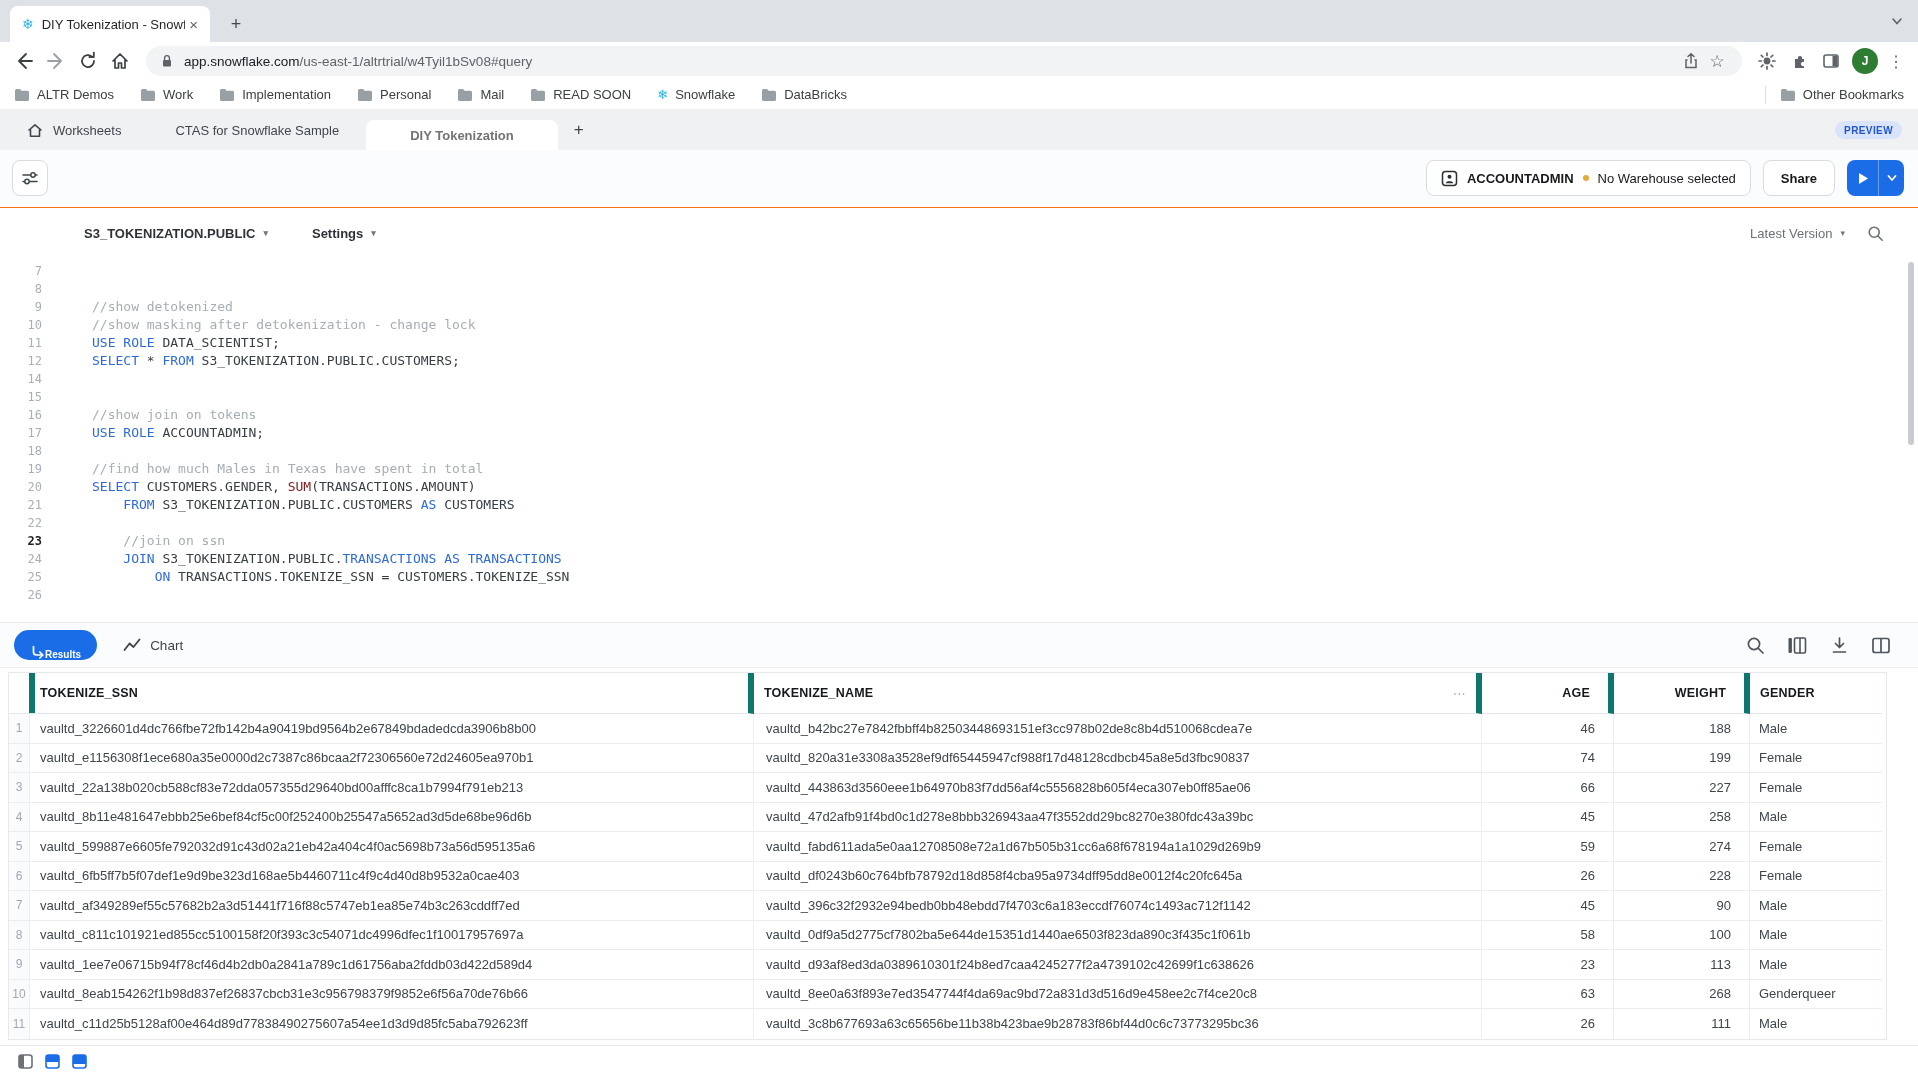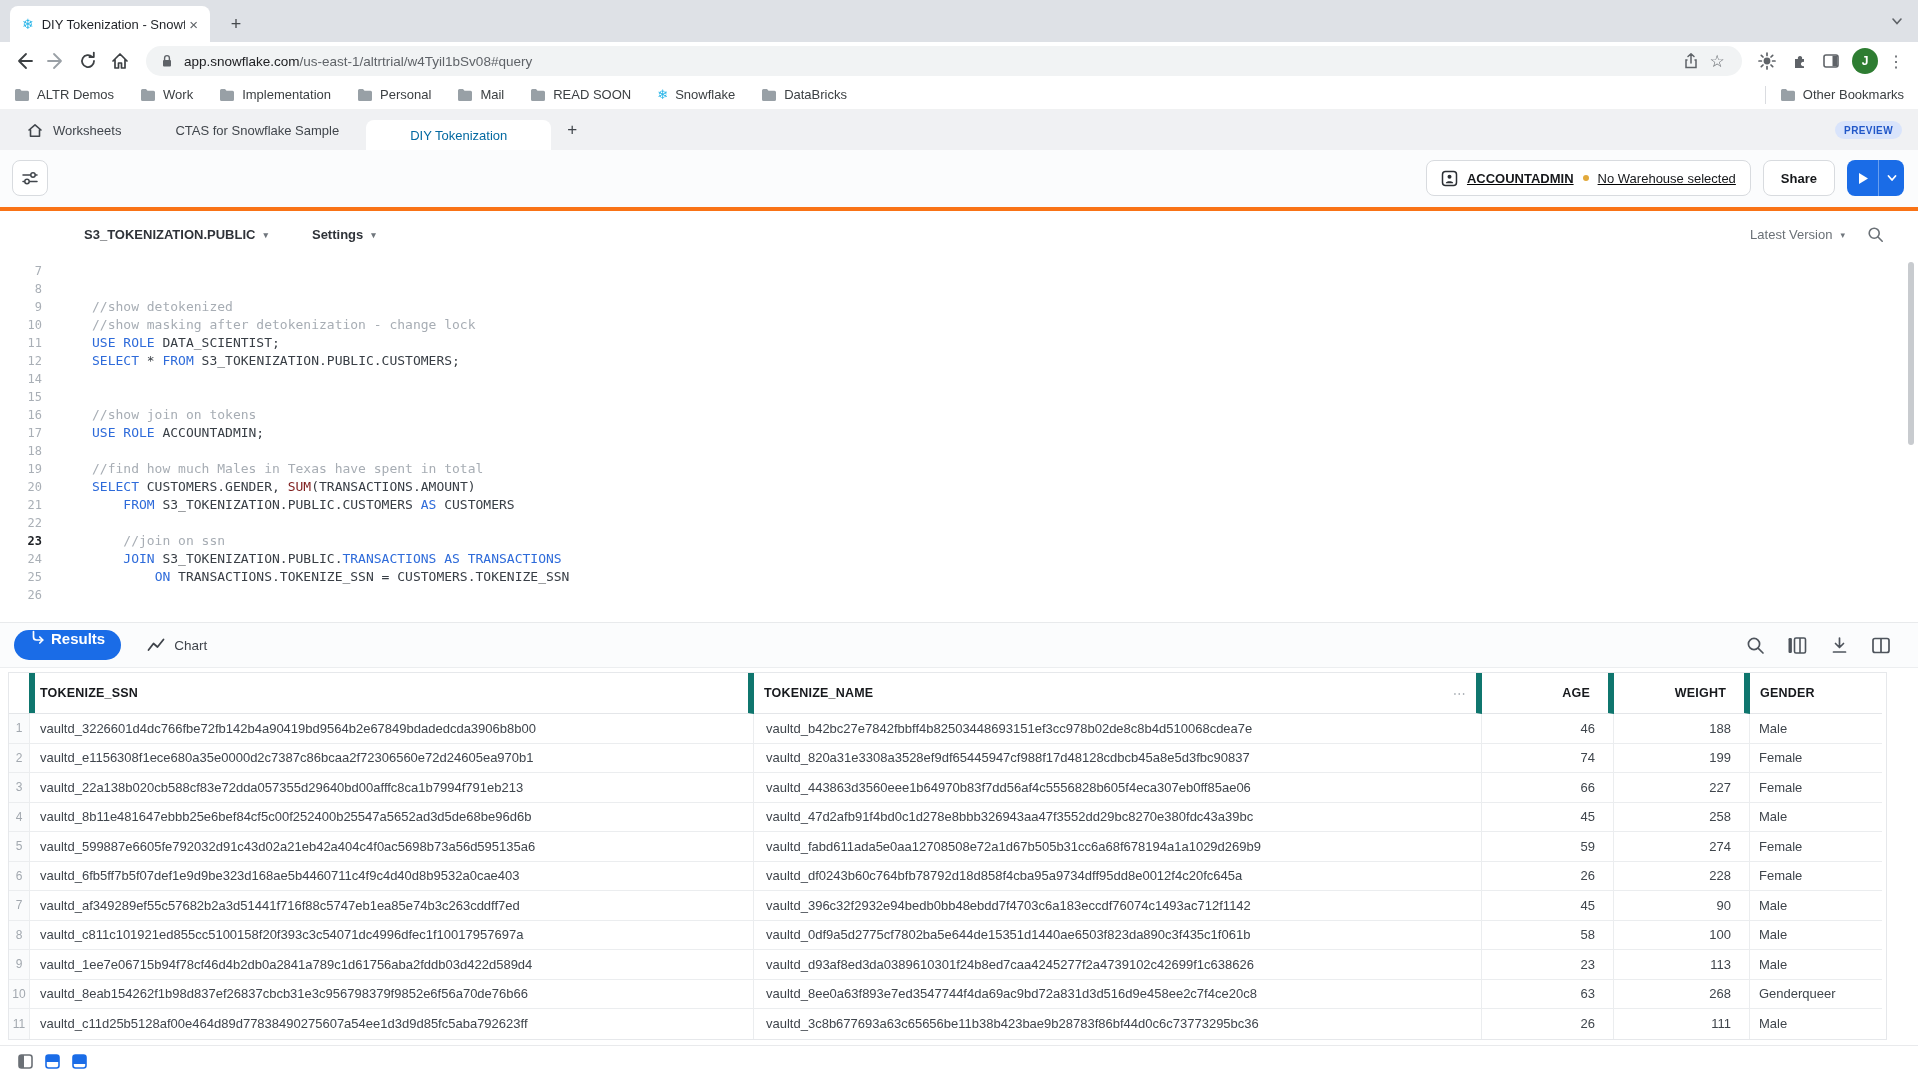--- a/index.html
+++ b/index.html
@@ -44,48 +44,48 @@
   .bm-label { font-size:13px; color:#3C4043; white-space:nowrap; }
   .bm-spacer { flex:1; }
   .bm-divider { width:1px; height:18px; background:#DADCE0; margin-right:14px; }
 
   
   .app-tabstrip { position:absolute; left:0; top:110px; width:1918px; height:40px; background:#F0F1F3; }
   .app-tabs { display:flex; height:40px; align-items:stretch; }
   .app-tab { display:flex; align-items:center; padding:0 27px; font-size:13px; color:#41464C;
     white-space:nowrap; cursor:pointer; }
   .app-tab .tab-home { margin-right:10px; display:flex; }
-  .app-tab.active { background:#fff; border-radius:8px 8px 0 0; margin-top:10px; font-weight:normal;
-    color:#0369a1; padding:0 44px; }
+  .app-tab.active { background:#fff; border-radius:8px 8px 0 0; margin-top:10px; font-weight:bold;
+    color:#737373; padding:0 44px; }
   .app-plus { display:flex; align-items:center; padding:0 16px; font-size:17px; color:#3F444A; cursor:pointer; }
   .preview-badge { position:absolute; right:16px; top:11px; height:18px; padding:0 9px; border-radius:9px;
     background:#D9E4FB; color:#2157C8; font-size:10px; font-weight:bold; letter-spacing:.4px;
     display:flex; align-items:center; }
 
   
   .worksheet-toolbar { position:absolute; left:0; top:150px; width:1918px; height:57px; background:#FBFCFD; }
   .sliders-btn { position:absolute; left:12px; top:10px; width:36px; height:36px; background:#fff;
     border:1px solid #D8DBDF; border-radius:8px; display:flex; align-items:center; justify-content:center;
     cursor:pointer; }
   .tb-right { position:absolute; right:14px; top:10px; display:flex; align-items:center; gap:12px; }
   .role-pill { height:36px; background:#fff; border:1px solid #D8DBDF; border-radius:8px; display:flex;
-    align-items:center; padding:16px 14px; gap:9px; cursor:pointer;text-decoration:underline; }
+    align-items:center; padding:16px 14px; gap:9px; cursor:pointer; }
   .role-label { font-size:13px; font-weight:bold; color:#16181B; }
   .wh-dot { width:6px; height:6px; border-radius:50%; background:#E2A93B; }
   .wh-label { font-size:13px; color:#16181B; }
   .share-btn { height:36px; background:#fff; border:1px solid #D8DBDF; border-radius:8px; display:flex;
     align-items:center; padding:12px 17px; font-size:13px; font-weight:bold; color:#16181B; cursor:pointer; }
   .run-split { height:36px; width:57px; background:#1A6CE7; border-radius:8px; display:flex; overflow:hidden; }
   .run-play { width:32px; display:flex; align-items:center; justify-content:center; cursor:pointer;
     border-right:1px solid rgba(255,255,255,.35); }
   .run-caret { flex:1; display:flex; align-items:center; justify-content:center; cursor:pointer; }
 
   
   .editor-header { position:absolute; left:0; top:207px; width:1918px; height:51px; background:#fff;
-    border-top:4px solid #f97316; display:flex; align-items:center; padding:0 34px 0 84px; }
+    border-top:1px solid #f97316; display:flex; align-items:center; padding:0 34px 0 84px; }
   .dd { display:flex; align-items:center; gap:8px; cursor:pointer; font-size:13px; color:#2F3339;
     font-weight:bold; margin-right:44px; }
   .dd .caret { color:#70767D; font-size:9px; }
   .eh-spacer { flex:1; }
   .dd.muted { font-weight:normal; color:#6A7076; margin-right:22px; }
   .eh-search { display:flex; align-items:center; cursor:pointer; }
 
   
   .code-area { position:absolute; left:0; top:258px; width:1918px; height:364px; background:#fff;
     font-family:"DejaVu Sans Mono", monospace; font-size:13px; padding-top:4px; }
@@ -98,21 +98,21 @@
   .tok-id { color:#383E45; }
   .tok-fn { color:#7f1d1d; }
   .scroll-thumb { position:absolute; right:4px; top:262px; width:6px; height:183px; background:#C8CBCF;
     border-radius:3px; cursor:pointer; }
 
   
   .results-toolbar { position:absolute; left:0; top:622px; width:1918px; height:46px; background:#FBFCFD;
     border-top:1px solid #E8EAEC; border-bottom:1px solid #ECEEF0; display:flex; align-items:center;
     padding:0 24px 0 14px; }
   .results-pill { height:30px; border-radius:15px; background:#1A6CE7; color:#fff; display:flex;
-    align-items:flex-start; gap:6px; padding:0 16px; font-size:15px; font-weight:bold; cursor:pointer; }
+    align-items:flex-end; gap:0; padding:0 16px; font-size:10px; font-weight:bold; cursor:pointer; }
   .chart-tab { display:flex; align-items:center; gap:9px; margin-left:26px; font-size:13.5px; color:#3F444B;
     cursor:pointer; }
   .rt-spacer { flex:1; }
   .rt-ic { width:26px; height:26px; display:flex; align-items:center; justify-content:center;
     margin-left:16px; cursor:pointer; }
 
   
   .results-table { position:absolute; left:8px; top:672px; width:1879px; background:#fff;
     border:1px solid #E6E8EB; }
   .t-header, .t-row { display:grid; grid-template-columns:21px 724px 728px 132px 136px 132px; }

